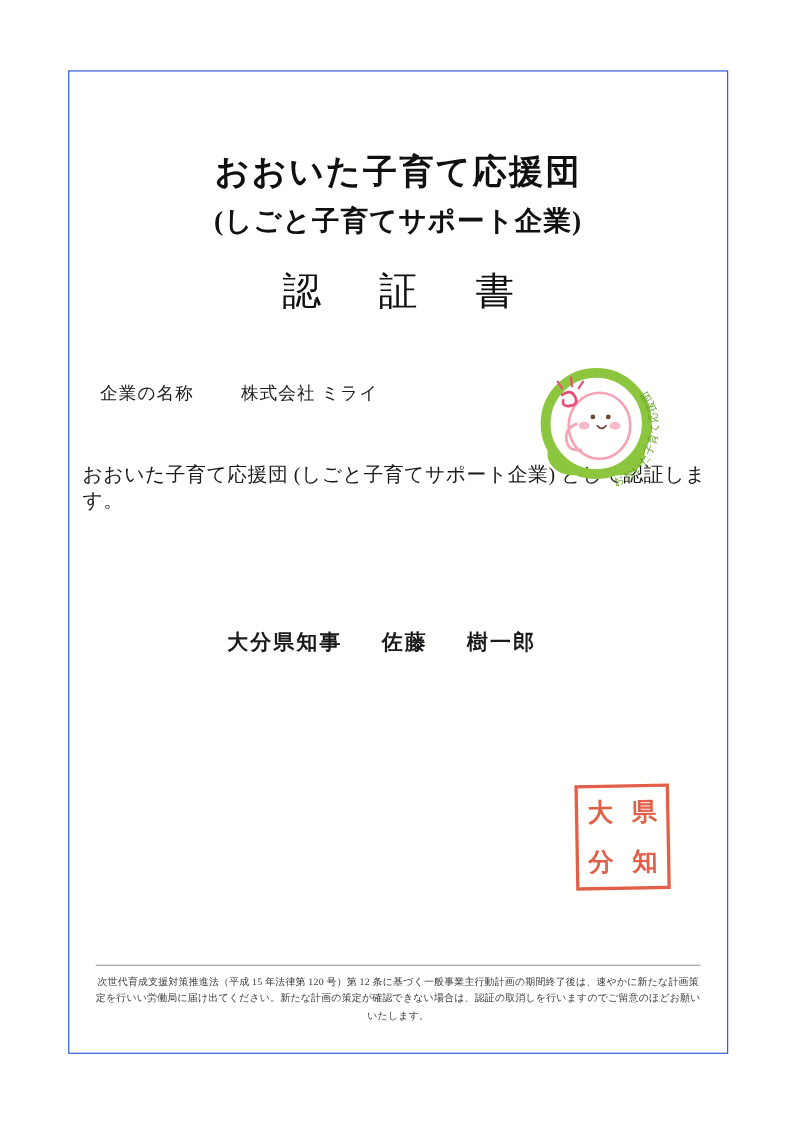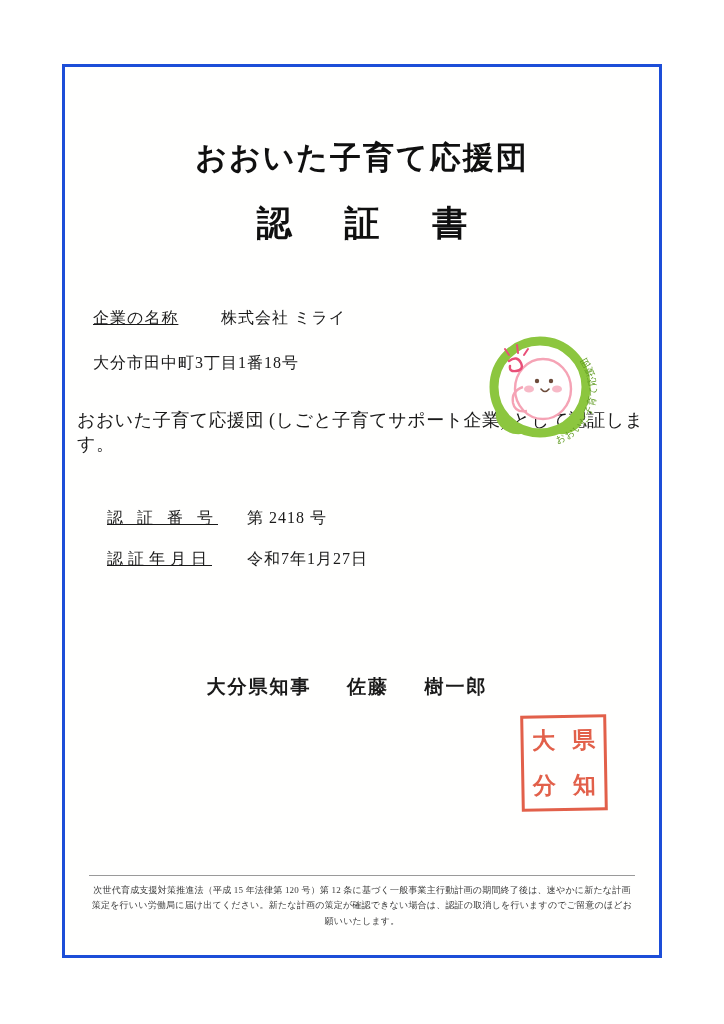--- a/index.html
+++ b/index.html
@@ -16,21 +16,21 @@
     overflow: hidden;
   }
 
   
   #certificate {
     position: absolute;
     left: 62px;
     top: 64px;
     width: 600px;
     height: 894px;
-    border: 3px solid #1d4ed8;
+    border: 1px solid #1d4ed8;
     background: #fffffe;
     box-sizing: border-box;
   }
 
   
   .title-block {
     margin-top: 72px;
     text-align: center;
   }
   .title-main {
@@ -44,42 +44,41 @@
     font-size: 25px;
     letter-spacing: 1px;
     margin-top: 10px;
     font-weight: 600;
     color: #101010;
   }
   .title-doc {
     font-size: 35px;
     letter-spacing: 22px;
     margin-top: 24px;
-    font-weight: 700;
+    font-weight: 400;
     text-indent: 22px;
     color: #101010;
   }
 
   
   .fields {
     margin-top: 56px;
     padding-left: 28px;
     font-size: 16px;
     line-height: 1.9;
   }
   .field-row {
     display: flex;
     align-items: baseline;
     margin-bottom: 14px;
   }
   .field-label {
     width: 128px;
     flex: 0 0 auto;
     letter-spacing: 1px;
-    text-decoration: underline;
   }
   .field-value {
     letter-spacing: 1px;
   }
 
   .statement {
     margin-top: 30px;
     text-align: left;
     font-size: 18px;
     letter-spacing: 0.5px;
@@ -166,45 +165,35 @@
     letter-spacing: 0;
   }
 </style>
 </head>
 <body>
 
 <div id="certificate">
 
   <div class="title-block">
     <div class="title-main">おおいた子育て応援団</div>
+    <div class="title-sub">(しごと子育てサポート企業)</div>
     <div class="title-doc">認 証 書</div>
   </div>
 
   <div class="fields">
     <div class="field-row">
       <span class="field-label">企業の名称</span>
       <span class="field-value">株式会社 ミライ</span>
     </div>
     <div class="field-row">
-      <span class="field-value">大分市田中町3丁目1番18号</span>
     </div>
   </div>
 
   <div class="statement">おおいた子育て応援団 (しごと子育てサポート企業) として認証します。</div>
 
-  <div class="cert-meta">
-    <div class="field-row">
-      <span class="field-label">認 証 番 号</span>
-      <span class="field-value cert-number-strong">第 2418 号</span>
-    </div>
-    <div class="field-row">
-      <span class="field-label">認証年月日</span>
-      <span class="field-value">令和7年1月27日</span>
-    </div>
-  </div>
 
   <div class="signature">
     <span>大分県知事</span>
     <span class="gap"></span>
     <span>佐藤</span>
     <span class="gap"></span>
     <span>樹一郎</span>
   </div>
 
   <div id="logo-mark">

